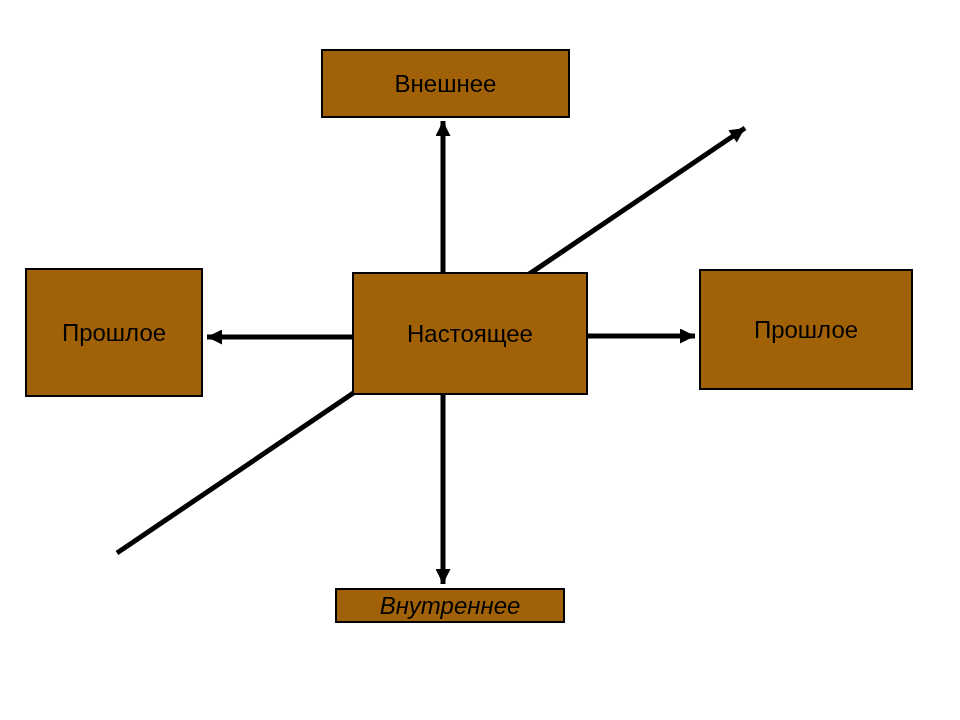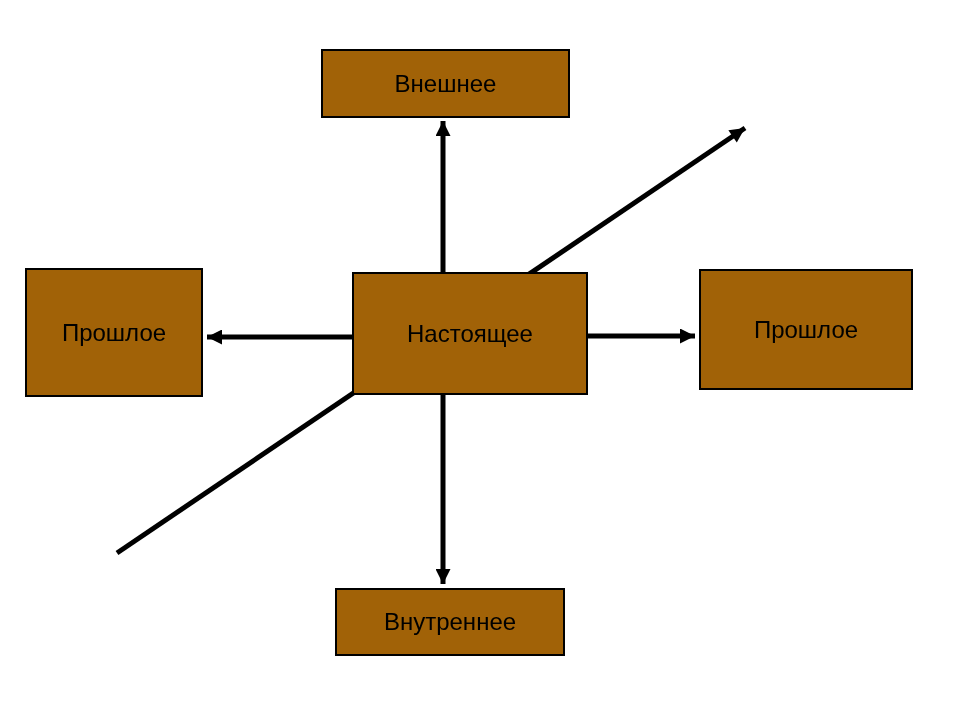--- a/index.html
+++ b/index.html
@@ -33,21 +33,21 @@
     font-size: 24px;
     color: #000000;
     text-align: center;
     line-height: 1.15;
   }
   #node-external  { left: 321px; top: 49px;  width: 249px; height: 69px; }
   #node-time      { left: 752px; top: 88px;  width: 176px; height: 55px; }
   #node-past      { left: 25px;  top: 268px; width: 178px; height: 129px; }
   #node-present   { left: 352px; top: 272px; width: 236px; height: 123px; }
   #node-future    { left: 699px; top: 269px; width: 214px; height: 121px; }
-  #node-internal  { left: 335px; top: 588px; width: 230px; height: 68px; }
+  #node-internal  { left: 335px; top: 588px; width: 230px; height: 35px; font-style: italic; }
 </style>
 </head>
 <body>
 
 <div class="canvas">
 
   <svg class="arrows" width="960" height="720" viewBox="0 0 960 720" xmlns="http://www.w3.org/2000/svg">
     <defs>
       <marker id="ah" viewBox="0 0 10 10" refX="10" refY="5" markerUnits="userSpaceOnUse" markerWidth="16" markerHeight="15" orient="auto">
         <path d="M0,0 L10,5 L0,10 z" fill="#000000"></path>

